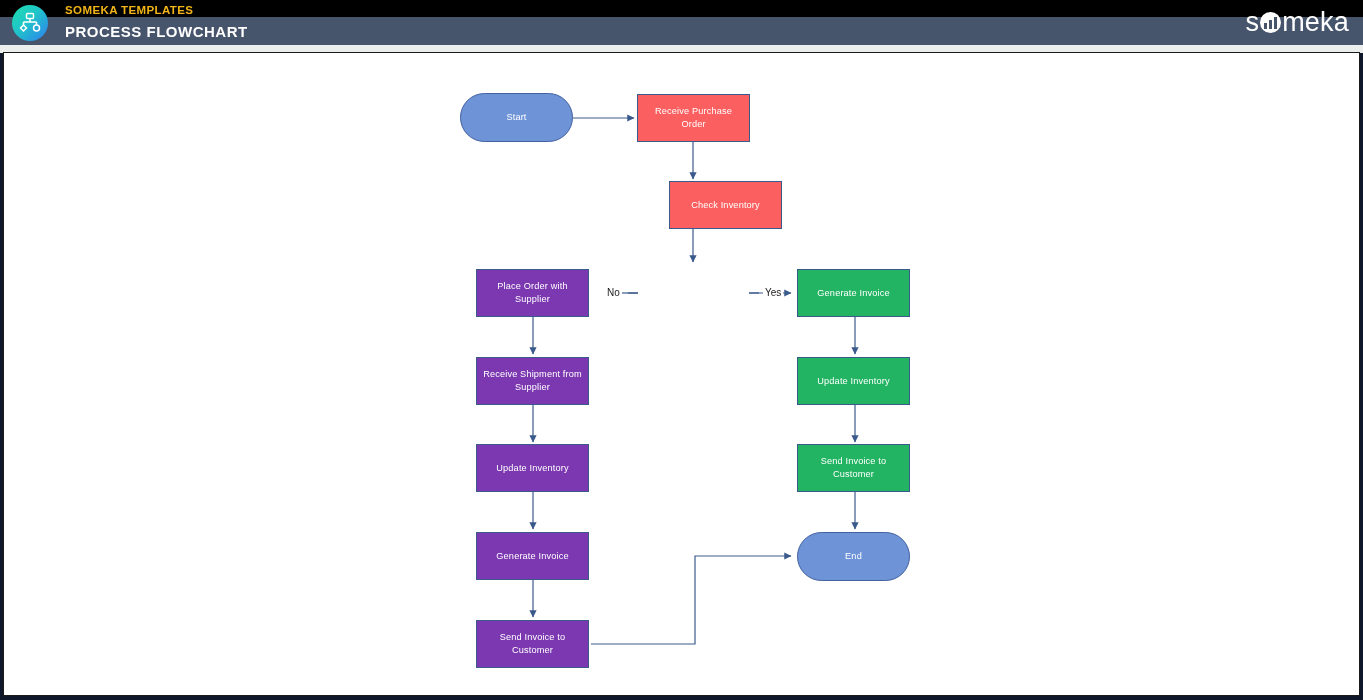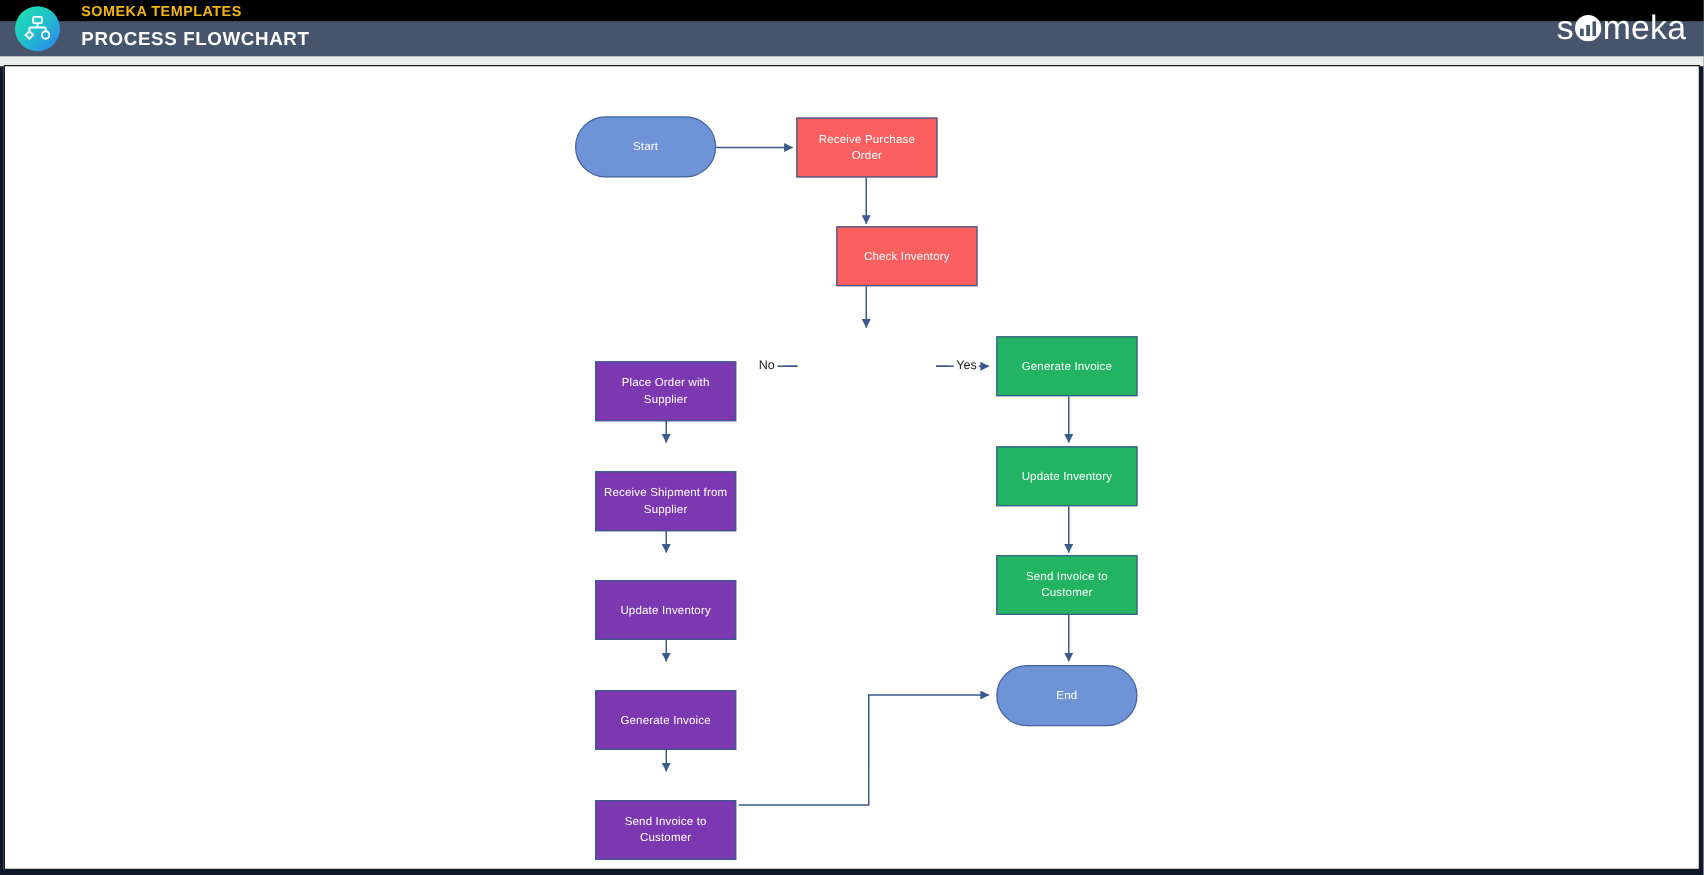--- a/index.html
+++ b/index.html
@@ -120,21 +120,21 @@
     border: 1px solid #2f4d7a;
     z-index: 3;
     padding: 2px 6px;
   }
   .node.terminator {
     border-radius: 26px;
     background: #6e93d6;
     border-color: #41619f;
   }
   .node.process-red    { background: #fc5f5f; border-color: #3b5a8c; }
-  .node.process-purple { background: #7b38b0; border-color: #3b5a8c; margin-top: 20px; }
+  .node.process-purple { background: #7b38b0; border-color: #3b5a8c; }
   .node.process-green  { background: #22b462; border-color: #3b5a8c; }
 
   .diamond-wrap {
     position: absolute;
     z-index: 3;
   }
   .diamond-wrap svg { display: block; }
   .diamond-label {
     position: absolute;
     left: 0; top: 0;

